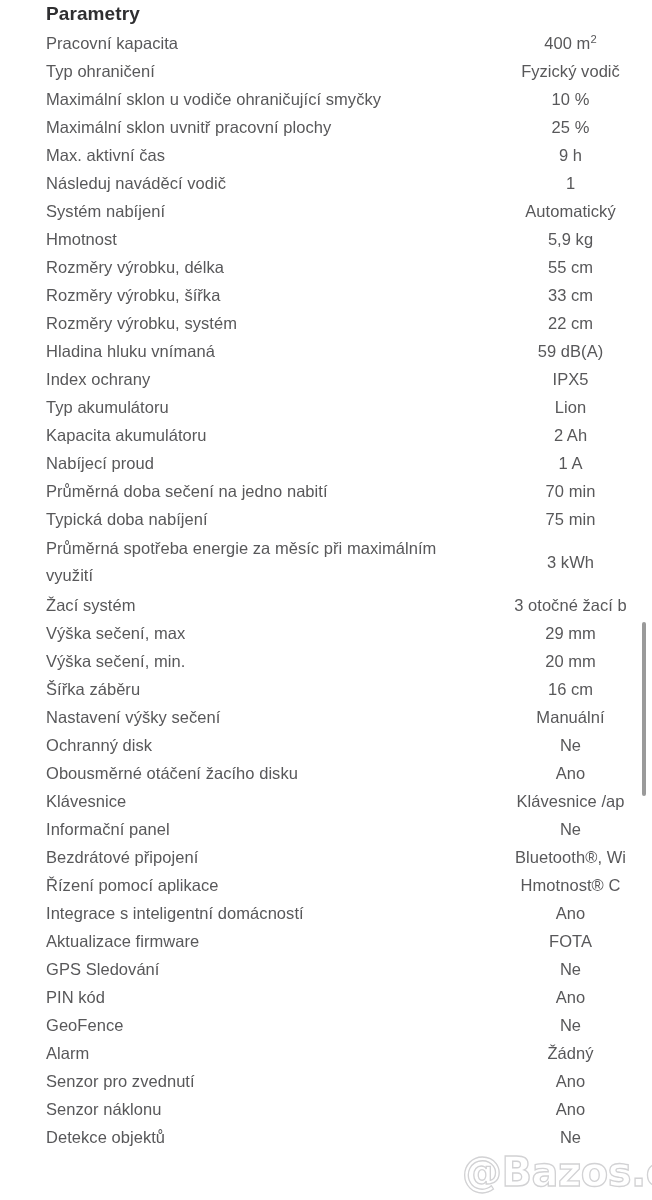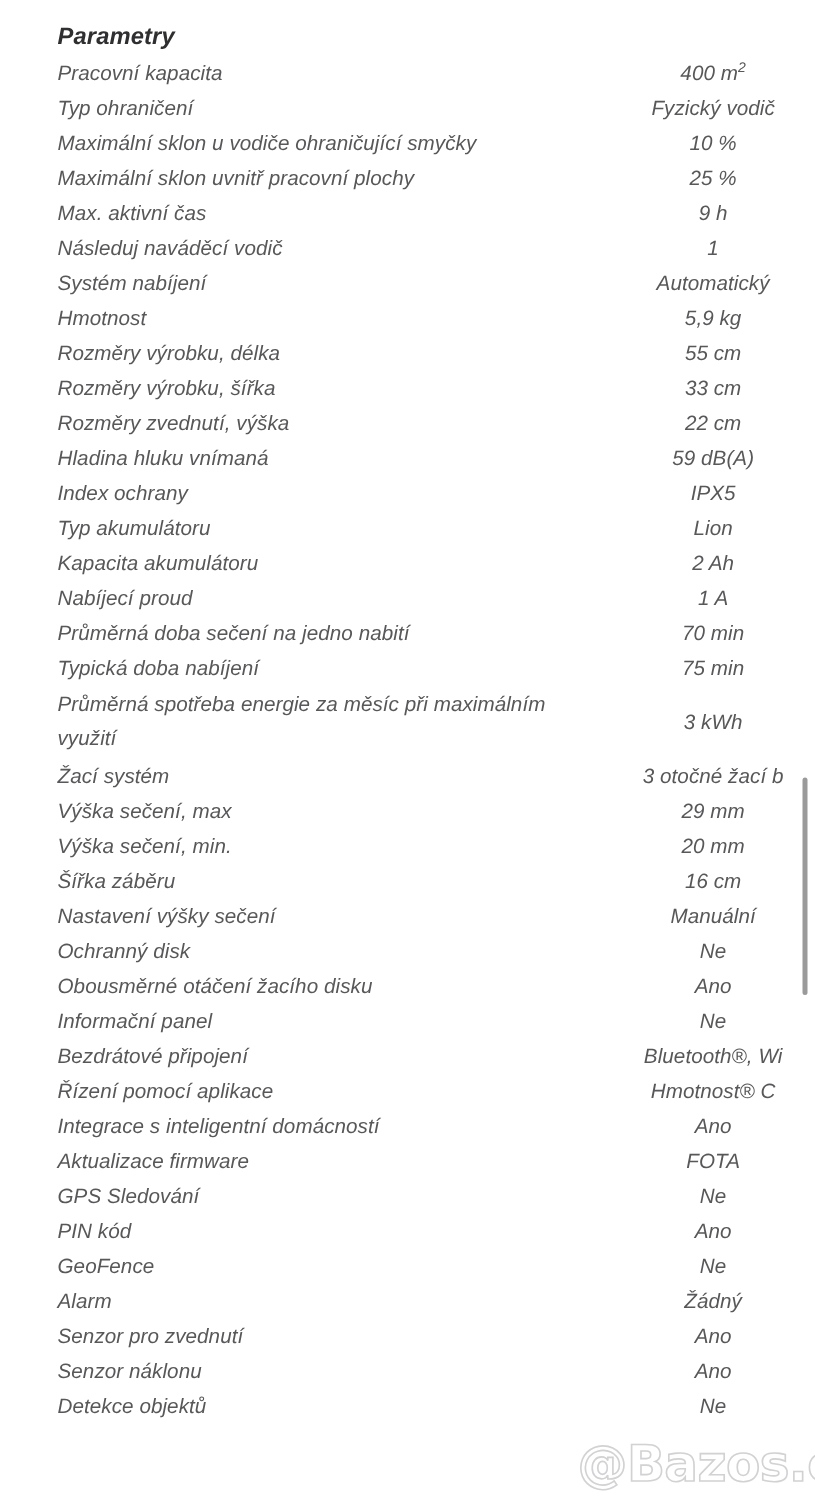--- a/index.html
+++ b/index.html
@@ -20,24 +20,23 @@
     left: 0;
     top: 0;
     width: 652px;
     height: 1200px;
     overflow: hidden;
     background: #ffffff;
   }
 
   .spec-inner {
     padding-left: 46px;
-    padding-top: 16px;
+    padding-top: 0;
     width: 606px;
     box-sizing: border-box;
-    font-style: italic;
   }
 
   .section-title {
     font-size: 19px;
     font-weight: bold;
     color: #2f2f31;
     line-height: 28px;
     letter-spacing: 0.1px;
     margin: 0 0 1px 0;
     white-space: nowrap;
@@ -173,21 +172,21 @@
           </tr>
           <tr class="spec-row">
             <td class="spec-label">Rozměry výrobku, délka</td>
             <td class="spec-value">55 cm</td>
           </tr>
           <tr class="spec-row">
             <td class="spec-label">Rozměry výrobku, šířka</td>
             <td class="spec-value">33 cm</td>
           </tr>
           <tr class="spec-row">
-            <td class="spec-label">Rozměry zvednutí, výška</td>
+            <td class="spec-label">Rozměry výrobku, systém</td>
             <td class="spec-value">22 cm</td>
           </tr>
           <tr class="spec-row">
             <td class="spec-label">Hladina hluku vnímaná</td>
             <td class="spec-value">59 dB(A)</td>
           </tr>
           <tr class="spec-row">
             <td class="spec-label">Index ochrany</td>
             <td class="spec-value">IPX5</td>
           </tr>
@@ -235,20 +234,24 @@
             <td class="spec-label">Nastavení výšky sečení</td>
             <td class="spec-value">Manuální</td>
           </tr>
           <tr class="spec-row">
             <td class="spec-label">Ochranný disk</td>
             <td class="spec-value">Ne</td>
           </tr>
           <tr class="spec-row">
             <td class="spec-label">Obousměrné otáčení žacího disku</td>
             <td class="spec-value">Ano</td>
+          </tr>
+          <tr class="spec-row">
+            <td class="spec-label">Klávesnice</td>
+            <td class="spec-value">Klávesnice /ap</td>
           </tr>
           <tr class="spec-row">
             <td class="spec-label">Informační panel</td>
             <td class="spec-value">Ne</td>
           </tr>
           <tr class="spec-row">
             <td class="spec-label">Bezdrátové připojení</td>
             <td class="spec-value">Bluetooth®, Wi</td>
           </tr>
           <tr class="spec-row">

